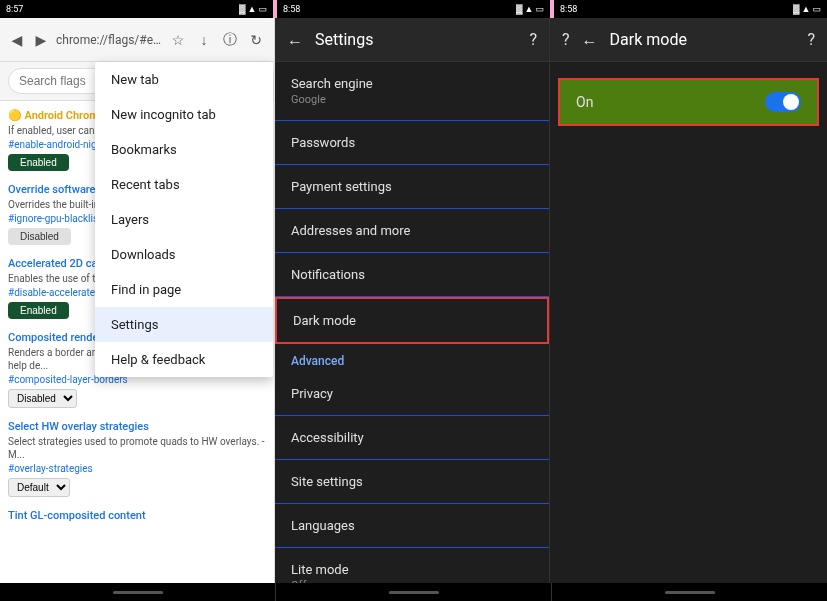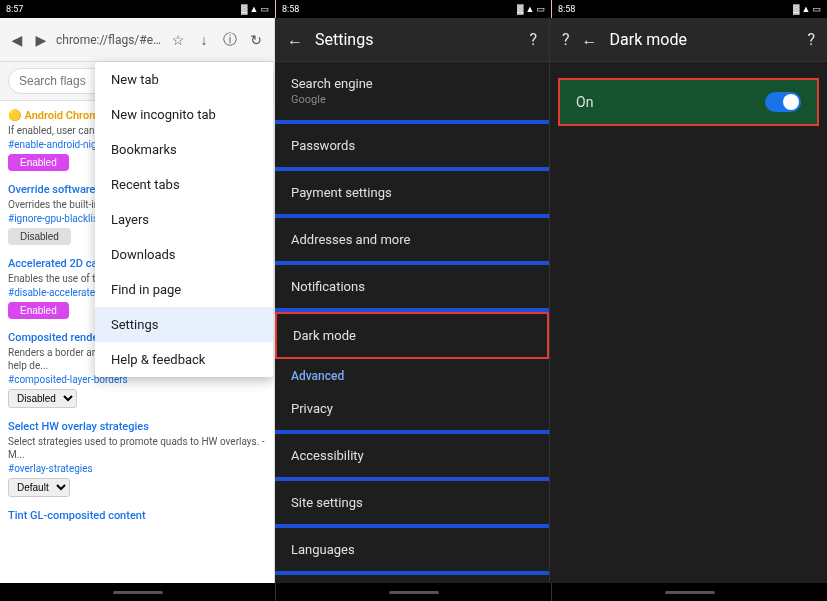--- a/index.html
+++ b/index.html
@@ -20,21 +20,21 @@
       background: #000;
     }
     .status-bar {
       flex: 1;
       display: flex;
       align-items: center;
       justify-content: space-between;
       padding: 0 6px;
       font-size: 9px;
       color: #fff;
-      border-right: 1px solid #f9a8d4;
+      border-right: 4px solid #f9a8d4;
     }
     .status-bar:last-child { border-right: none; }
     .status-icons { display: flex; gap: 2px; align-items: center; }
 
     
     .main-content {
       display: flex;
       flex: 1;
       overflow: hidden;
     }
@@ -130,21 +130,21 @@
       display: inline-block;
       margin-top: 4px;
       padding: 3px 12px;
       border-radius: 4px;
       font-size: 10px;
       font-weight: 500;
       border: none;
       cursor: pointer;
     }
 
-    .flag-btn.enabled { background: #d946ef; color: #fff; }
+    .flag-btn.enabled { background: #14532d; color: #fff; }
     .flag-btn.disabled { background: #e0e0e0; color: #333; }
 
     .flag-select {
       display: flex;
       align-items: center;
       gap: 4px;
       margin-top: 4px;
     }
 
     .flag-select select {
@@ -205,21 +205,21 @@
     .settings-list {
       flex: 1;
       overflow-y: auto;
     }
 
     .settings-item {
       padding: 14px 16px;
       font-size: 13px;
       color: #e0e0e0;
       cursor: pointer;
-      border-bottom: 4px solid #1d4ed8;
+      border-bottom: 1px solid #1d4ed8;
     }
 
     .settings-item.highlighted {
       border: 2px solid #e53935;
     }
 
     .settings-item .sub-text {
       font-size: 11px;
       color: #888;
       margin-top: 2px;
@@ -262,21 +262,21 @@
       padding: 8px 0;
     }
 
     .darkmode-toggle-row {
       display: flex;
       align-items: center;
       justify-content: space-between;
       padding: 12px 16px;
       border: 2px solid #e53935;
       margin: 8px;
-      background: #14532d;
+      background: #4d7c0f;
     }
 
     .toggle-label {
       font-size: 14px;
       color: #e0e0e0;
     }
 
     
     .toggle-switch {
       width: 36px;

